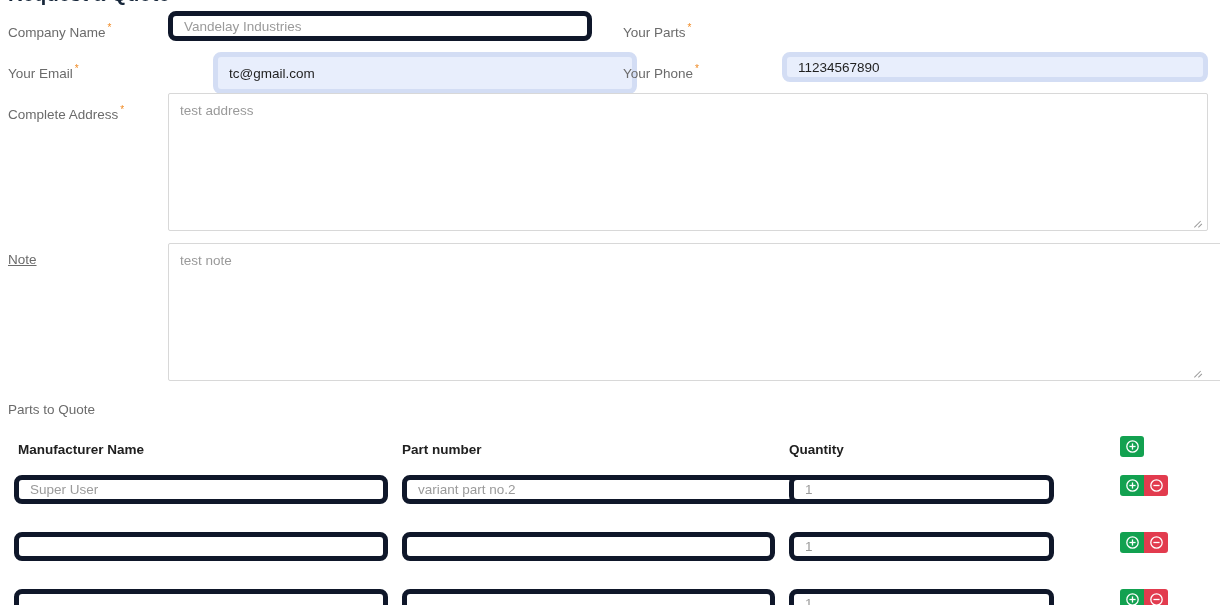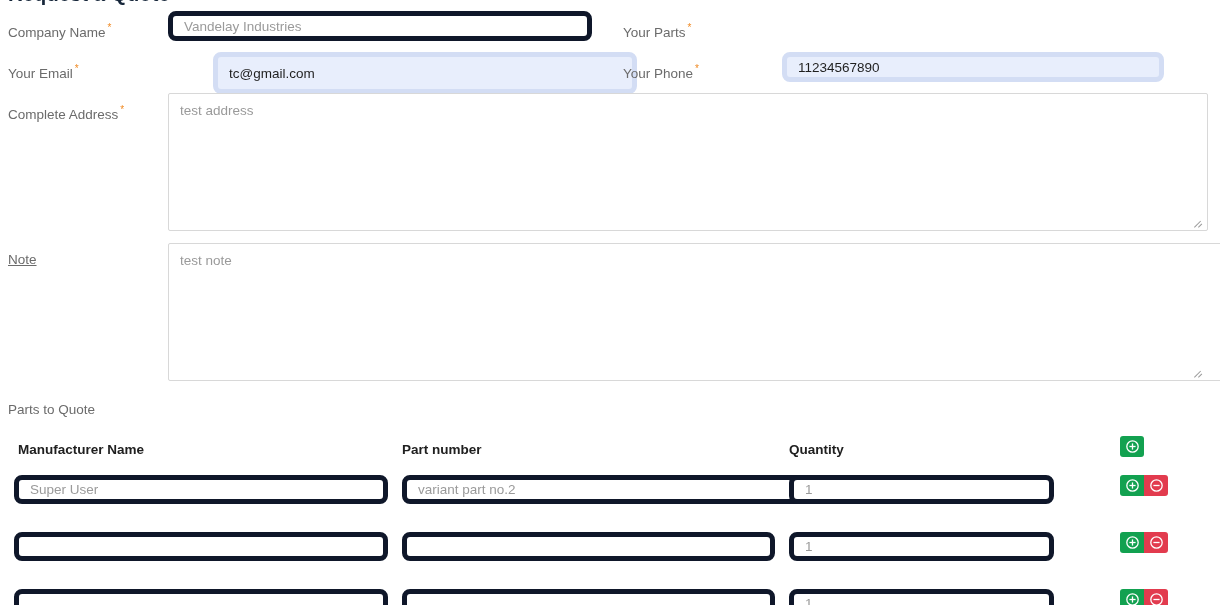--- a/index.html
+++ b/index.html
@@ -129,21 +129,21 @@
   </div>
 
   <div class="lbl" style="left:8px; top:61px;">
     <span>Your Email</span><span class="req">*</span>
   </div>
   <input class="fld autofill" style="left: 168px; top: 52px; width: 424px; height: 42px; margin-left: 45px;" value="tc@gmail.com">
 
   <div class="lbl" style="left:623px; top:61px;">
     <span>Your Phone</span><span class="req">*</span>
   </div>
-  <input class="fld autofill" style="left: 782px; top: 52px; width: 382px; height: 30px;" value="11234567890">
+  <input class="fld autofill" style="left: 782px; top: 52px; width: 426px; height: 30px;" value="11234567890">
 
   <div class="lbl" style="left:8px; top:102px;">
     <span>Complete Address</span><span class="req">*</span>
   </div>
   <textarea class="ta" style="left: 168px; top: 93px; width: 1040px; height: 138px;" placeholder="test address"></textarea>
   <div class="grip" style="left:1192px; top:215px;">
     <i style="left:2px; top:12px; width:9px;"></i>
     <i style="left:6px; top:12px; width:5px;"></i>
   </div>
 

